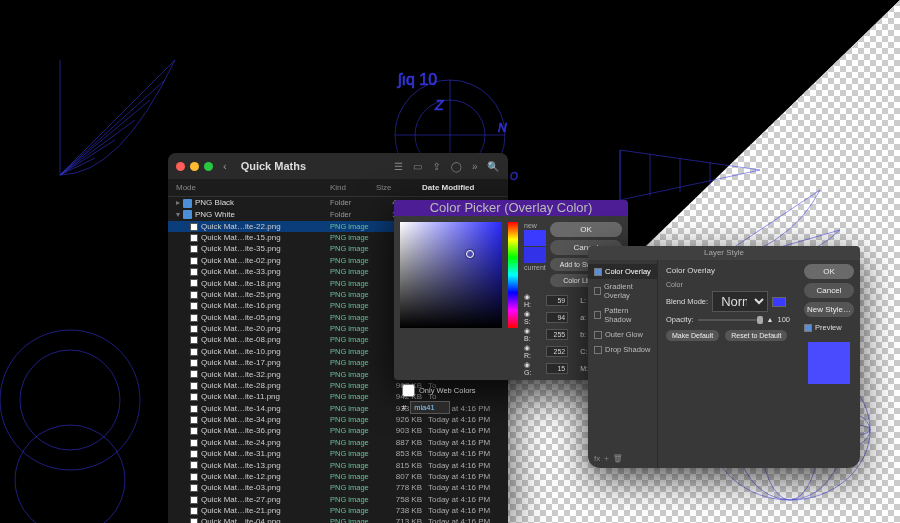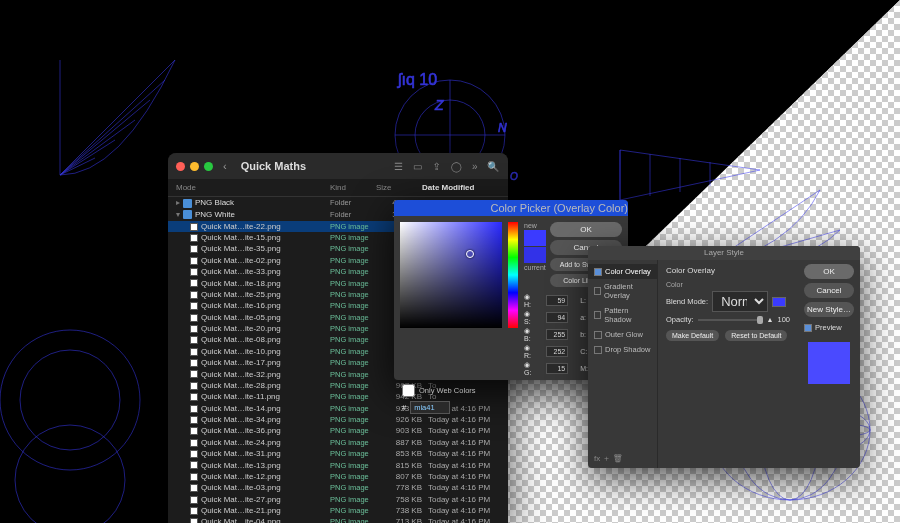--- a/index.html
+++ b/index.html
@@ -60,21 +60,21 @@
   .ficon{display:inline-block;width:9px;height:9px;background:#4a8fd8;border-radius:1px;margin-right:3px;vertical-align:middle}
   .picon{display:inline-block;width:8px;height:8px;background:#fff;border:1px solid #555;margin-right:3px;vertical-align:middle}
   .row.sel{background:#0a3d7a}
   
   
   .cpicker{
     position:absolute;left:394px;top:200px;width:234px;height:180px;
     background:#383838;border-radius:4px;box-shadow:0 12px 40px rgba(0,0,0,.8);
     color:#ddd;font-size:8px;
   }
-  .cp-title{height:16px;line-height:16px;text-align:right;background:#1d4ed8;font-size:11px;color:#bbb;border-radius:4px 4px 0 0}
+  .cp-title{height:16px;line-height:16px;text-align:center;background:#4c1d95;font-size:13px;color:#bbb;border-radius:4px 4px 0 0}
   .cp-body{display:flex;padding:6px;gap:6px}
   .cp-field{
     width:106px;height:106px;position:relative;
     background:linear-gradient(to top,#000,transparent),linear-gradient(to right,#fff,#2a2aff);
     cursor:crosshair;
   }
   .cp-handle{position:absolute;width:8px;height:8px;border:1px solid #fff;border-radius:50%;right:28px;top:28px;box-shadow:0 0 2px #000}
   .cp-hue{width:10px;height:106px;background:linear-gradient(to bottom,#f00,#ff0,#0f0,#0ff,#00f,#f0f,#f00)}
   .cp-right{flex:1;display:flex;flex-direction:column;gap:4px}
   .cp-sw{width:22px;height:16px;background:#3b3bff}
@@ -87,21 +87,21 @@
   .cp-btn.ok{background:#6a6a6a}
   .cp-fields{display:grid;grid-template-columns:auto 24px auto 24px;gap:2px 10px;font-size:7px;align-items:center;margin-top:2px}
   .cp-fields input{width:22px;background:#2a2a2a;border:1px solid #555;color:#ddd;font-size:7px;text-align:right;padding:1px 2px}
   .cp-webrow{display:flex;align-items:center;gap:4px;padding:2px 8px;font-size:7.5px;color:#bbb}
   .cp-hexrow{display:flex;align-items:center;gap:4px;padding:2px 8px;font-size:7.5px}
   .cp-hexrow input{width:40px;background:#2a2a2a;border:1px solid #555;color:#8cf;font-size:7.5px;padding:1px 3px}
 
   
   .lstyle{
     position:absolute;left:588px;top:246px;width:272px;height:222px;
-    background:#383838;border-radius:4px;box-shadow:0 10px 36px rgba(0,0,0,.7);
+    background:#383838;border-radius:12px;box-shadow:0 10px 36px rgba(0,0,0,.7);
     color:#ddd;font-size:8px;display:flex;
   }
   .ls-title{position:absolute;top:0;left:0;right:0;height:14px;line-height:14px;text-align:center;font-size:8px;color:#aaa;background:#404040;border-radius:4px 4px 0 0}
   .ls-left{width:70px;padding-top:18px;border-right:1px solid #2a2a2a;display:flex;flex-direction:column}
   .ls-item{padding:3px 6px;font-size:7.5px;color:#bbb;display:flex;align-items:center;gap:3px}
   .ls-item.on{background:#2a2a2a;color:#fff}
   .ls-item .chk{width:8px;height:8px;border:1px solid #777;display:inline-block}
   .ls-item.on .chk{background:#5a8fd8}
   .ls-fx{position:absolute;bottom:4px;left:6px;font-size:8px;color:#888}
   .ls-mid{flex:1;padding:20px 8px 8px;font-size:7.5px}

